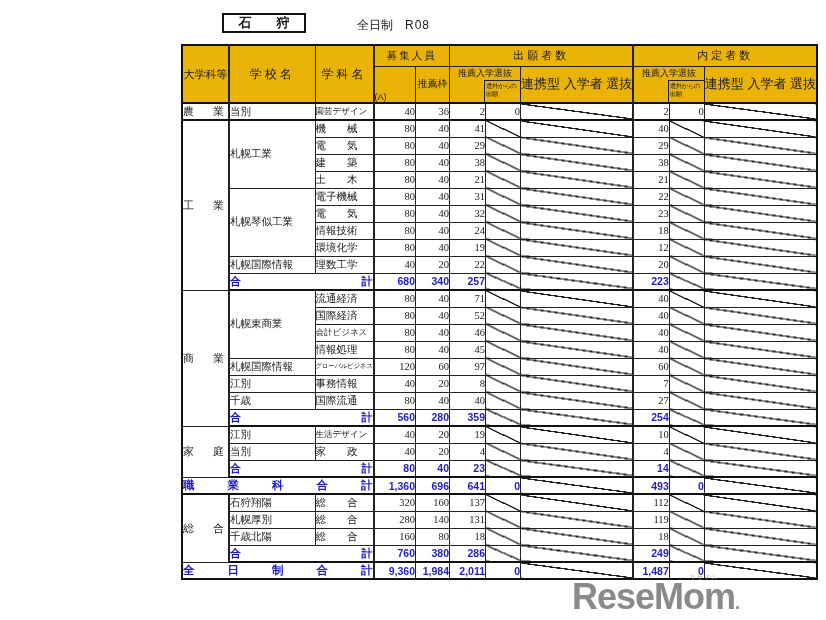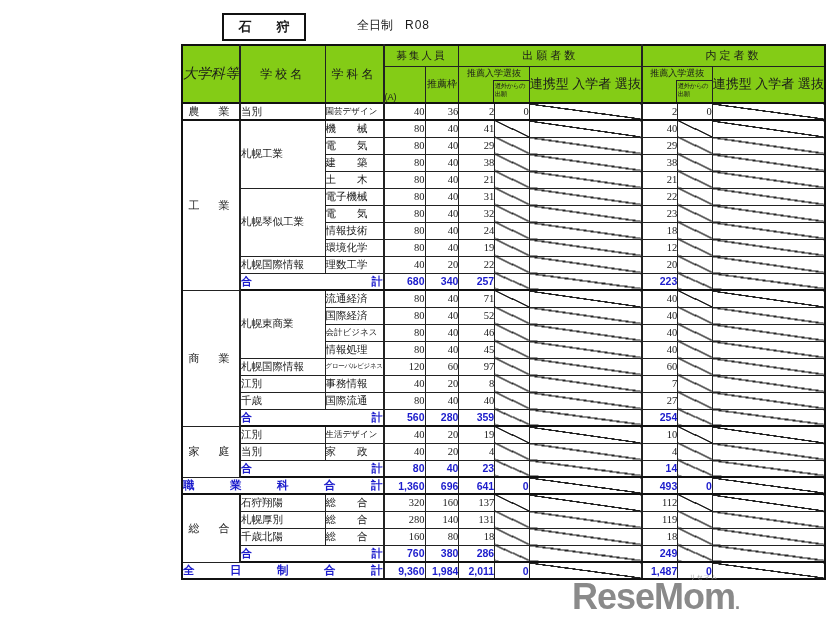--- a/index.html
+++ b/index.html
@@ -1,35 +1,35 @@
 <!DOCTYPE html>
 <html style="--accent: #1c1ccc;"><head>
 <meta charset="utf-8">
 <style>
   html,body{margin:0;padding:0;background:#fff;}
   .page{position:relative;width:826px;height:620px;background:#ffffff;overflow:hidden;
         font-family:"Liberation Sans", sans-serif;color:#1a1a1a;}
 
   
-  .title-box{position:absolute;left:222px;top:13px;width:84px;height:28px;
+  .title-box{position:absolute;left:222px;top:13px;width:84px;height:20px;
     border:2px solid #111;display:flex;align-items:center;justify-content:center;
     font-weight:bold;font-size:13px;letter-spacing:6px;padding-left:6px;box-sizing:border-box;}
   .subtitle{position:absolute;left:357px;top:17px;font-size:12px;}
   .subtitle .code{margin-left:12px;letter-spacing:1px;}
 
   
   table.results{position:absolute;left:181px;top:44px;border-collapse:collapse;table-layout:fixed;
     border:2px solid #111;}
   table.results th, table.results td{border:1px solid #222;padding:0;box-sizing:border-box;
     font-weight:normal;overflow:hidden;white-space:nowrap;}
   .gb{border-right-width:2px !important;}
   thead tr.h1{height:21px;}
   thead tr.h2{height:37px;}
-  thead th{font-size:11px;text-align:center;vertical-align:middle;background:#84cc16;}
-  th.category{font-size:14px;letter-spacing:0;font-style:italic;}
+  thead th{font-size:11px;text-align:center;vertical-align:middle;background:#eab308;}
+  th.category{font-size:11px;letter-spacing:0;}
   th.school,th.department{font-size:12px;letter-spacing:3px;}
   th.group{letter-spacing:3px;font-size:11px;}
   th.recruit-top{border-bottom:none;letter-spacing:2px;font-size:10.5px;}
   td.a-note, th.a-note{border-top:none;vertical-align:bottom;text-align:left;
     font-size:9px;padding:1px 2px;}
   th.quota{font-size:10px;border-top:1px solid #222;}
   th.rec-cell{position:relative;vertical-align:top;font-size:9px;padding-top:3px;letter-spacing:0;}
   .sub-box{position:absolute;right:0;bottom:0;width:34px;height:20px;
     border-top:1px solid #222;border-left:1px solid #222;font-size:6.5px;line-height:1.25;
     text-align:left;padding:1px 0 0 1px;white-space:pre-line;letter-spacing:-0.5px;}

